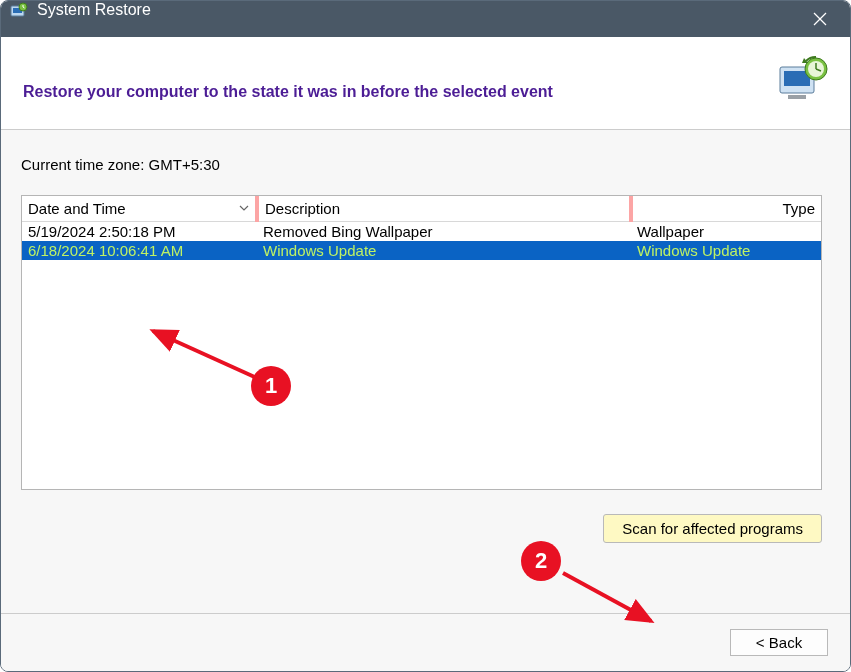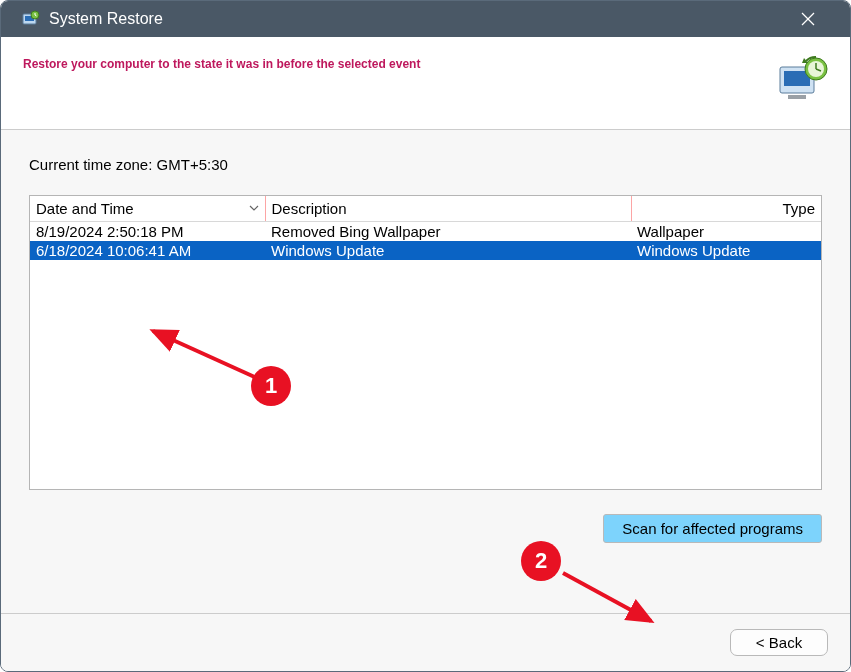--- a/index.html
+++ b/index.html
@@ -21,22 +21,21 @@
       display: flex;
       flex-direction: column;
       position: relative;
       background: #fff;
     }
     .titlebar {
       background: #4a5866;
       color: #fff;
       height: 36px;
       display: flex;
-      align-items: center;
-      padding: 0 20px;
+      padding: 0 8px;
     }
     .titlebar-icon {
       width: 20px;
       height: 20px;
       margin-right: 8px;
       display: inline-flex;
       align-items: center;
       justify-content: center;
     }
     .titlebar-title {
@@ -53,32 +52,33 @@
       cursor: pointer;
     }
     .header-area {
       padding: 18px 22px 26px 22px;
       border-bottom: 1px solid #ccc;
       display: flex;
       align-items: flex-start;
       justify-content: space-between;
     }
     .header-text {
-      font-size: 12px;
+      font-size: 16px;
       font-weight: 600;
-      color: #be185d;
+      color: #4c1d95;
       padding-top: 2px;
+      margin-top: 26px;
     }
     .header-icon {
       width: 52px;
       height: 48px;
     }
     .content {
       flex: 1;
-      padding: 26px 28px 10px 28px;
+      padding: 26px 28px 10px 20px;
       background: #f7f7f7;
       display: flex;
       flex-direction: column;
       min-height: 0;
     }
     .timezone {
       font-size: 15px;
       color: #000;
       margin-bottom: 22px;
     }
@@ -91,21 +91,21 @@
     table {
       width: 100%;
       border-collapse: collapse;
       table-layout: fixed;
     }
     thead th {
       text-align: left;
       font-weight: 400;
       font-size: 15px;
       padding: 4px 6px;
-      border-right: 1px solid #fca5a5;
+      border-right: 4px solid #fca5a5;
       border-bottom: 1px solid #d8d8d8;
       background: #fff;
       position: relative;
     }
     thead th:last-child {
       border-right: none;
       text-align: right;
     }
     .sort-caret {
       position: absolute;
@@ -114,55 +114,55 @@
     }
     tbody td {
       font-size: 15px;
       padding: 1px 6px;
       white-space: nowrap;
       overflow: hidden;
       text-overflow: ellipsis;
     }
     tbody tr.selected td {
       background: #0a63c4;
-      color: #ffffff;
+      color: #bef264;
     }
     .col-dt { width: 235px; }
     .col-desc { width: auto; }
     .col-type { width: 190px; }
     .scan-row {
       display: flex;
       justify-content: flex-end;
       margin-top: 24px;
     }
     .scan-btn {
       padding: 5px 18px;
       font-size: 15px;
-      background: #7dd3fc;
+      background: #fef9c3;
       border: 1px solid #b9b9b9;
       border-radius: 3px;
       cursor: pointer;
     }
     .footer {
       height: 58px;
       border-top: 1px solid #ccc;
       background: #f7f7f7;
       display: flex;
       align-items: center;
       justify-content: flex-end;
       padding: 0 22px;
       gap: 12px;
     }
     .footer button {
       min-width: 98px;
       padding: 4px 12px;
       font-size: 15px;
       background: #fdfdfd;
       border: 1px solid #b9b9b9;
-      border-radius: 7px;
+      border-radius: 0;
       cursor: pointer;
     }
     .footer button.primary {
       border: 2px solid #0a63c4;
     }
     
     .anno-badge {
       position: absolute;
       width: 40px;
       height: 40px;
@@ -245,21 +245,21 @@
             <th>
               <span>Description</span>
             </th>
             <th>
               <span>Type</span>
             </th>
           </tr>
         </thead>
         <tbody id="tbody">
             <tr>
-              <td>8/19/2024 2:50:18 PM</td>
+              <td>5/19/2024 2:50:18 PM</td>
               <td>Removed Bing Wallpaper</td>
               <td>Wallpaper</td>
             </tr>
             <tr class="selected">
               <td>6/18/2024 10:06:41 AM</td>
               <td>Windows Update</td>
               <td>Windows Update</td>
             </tr>
           </tbody>
       </table>

